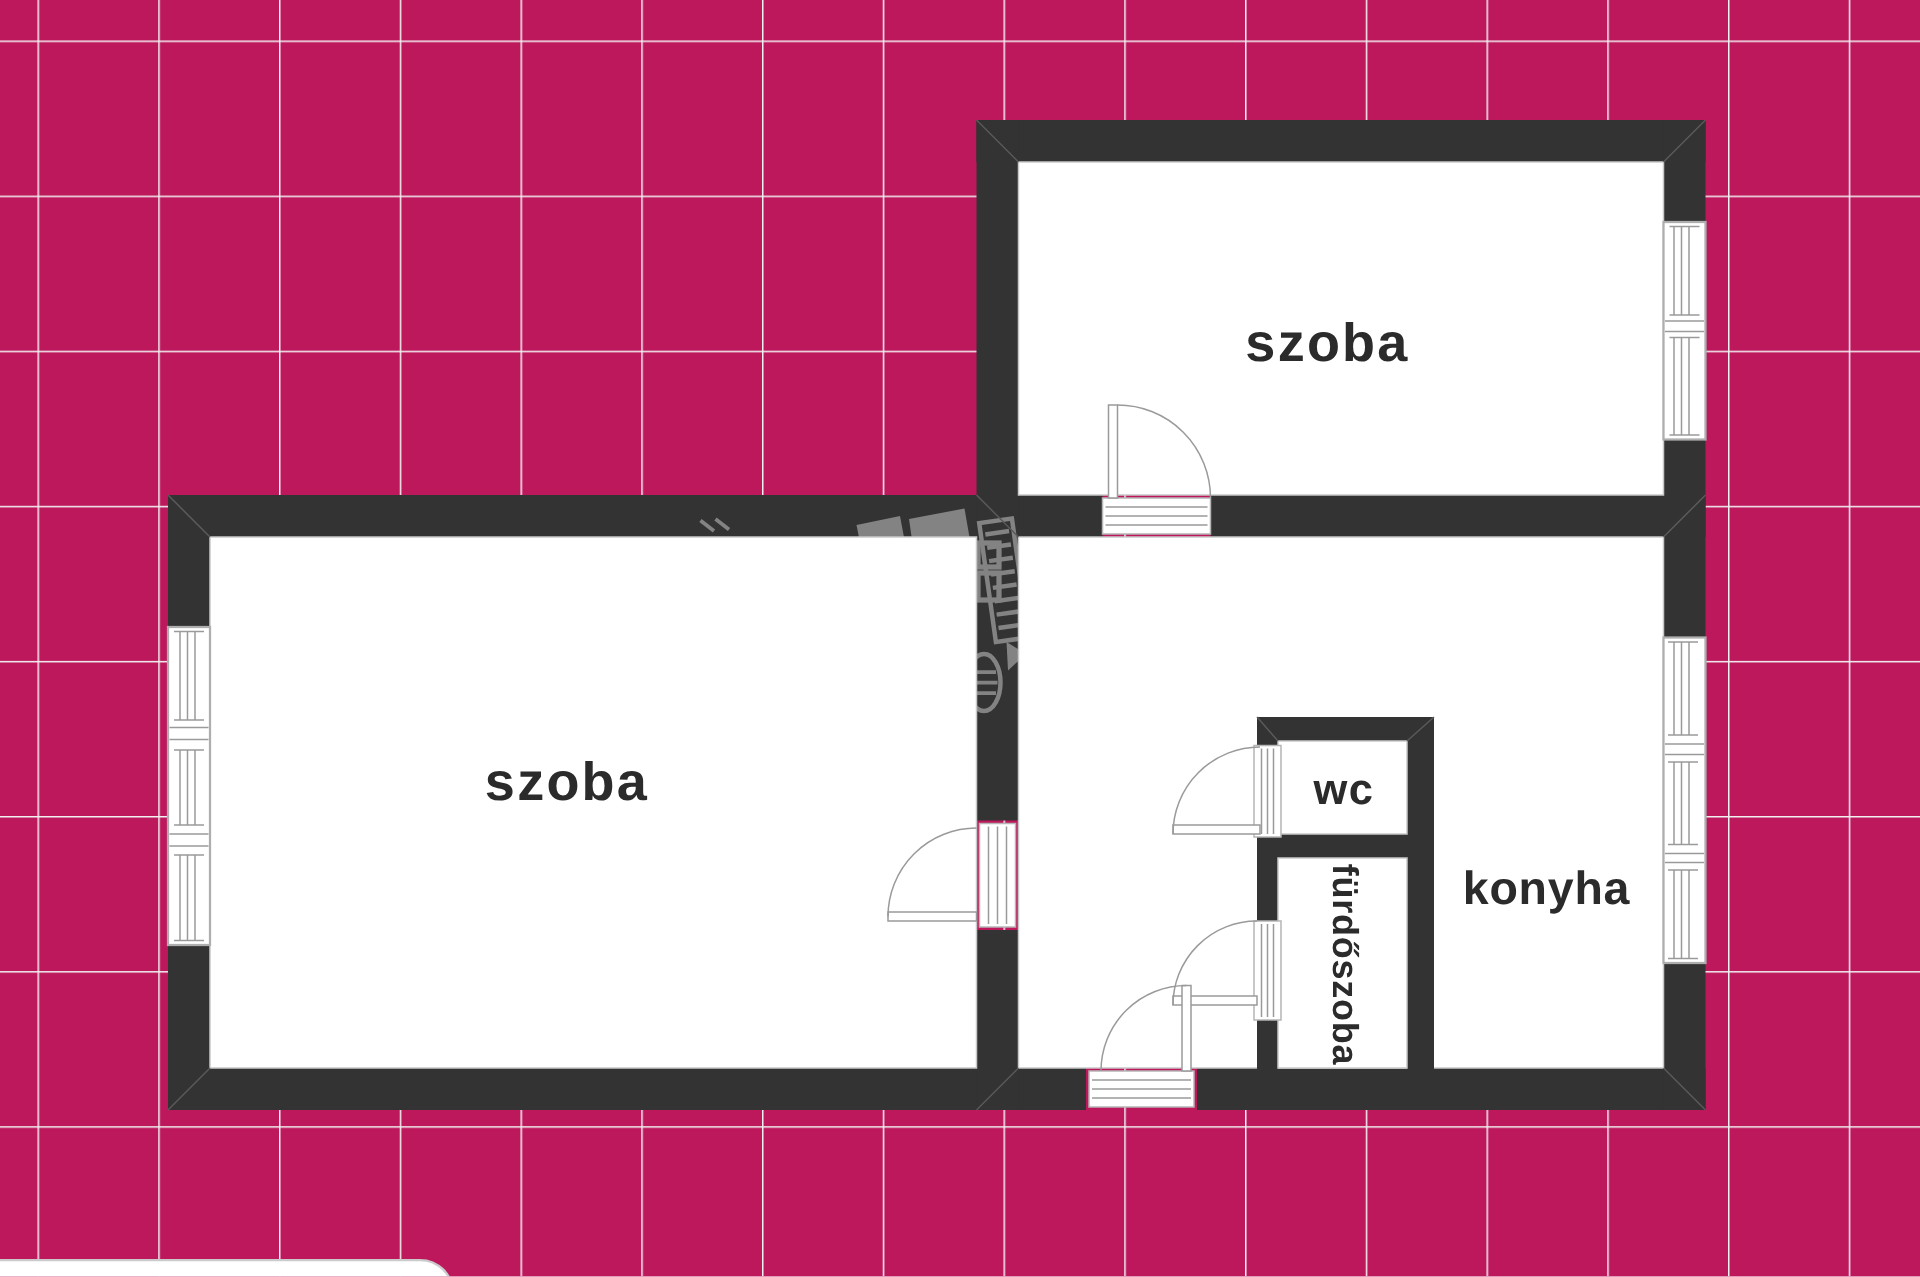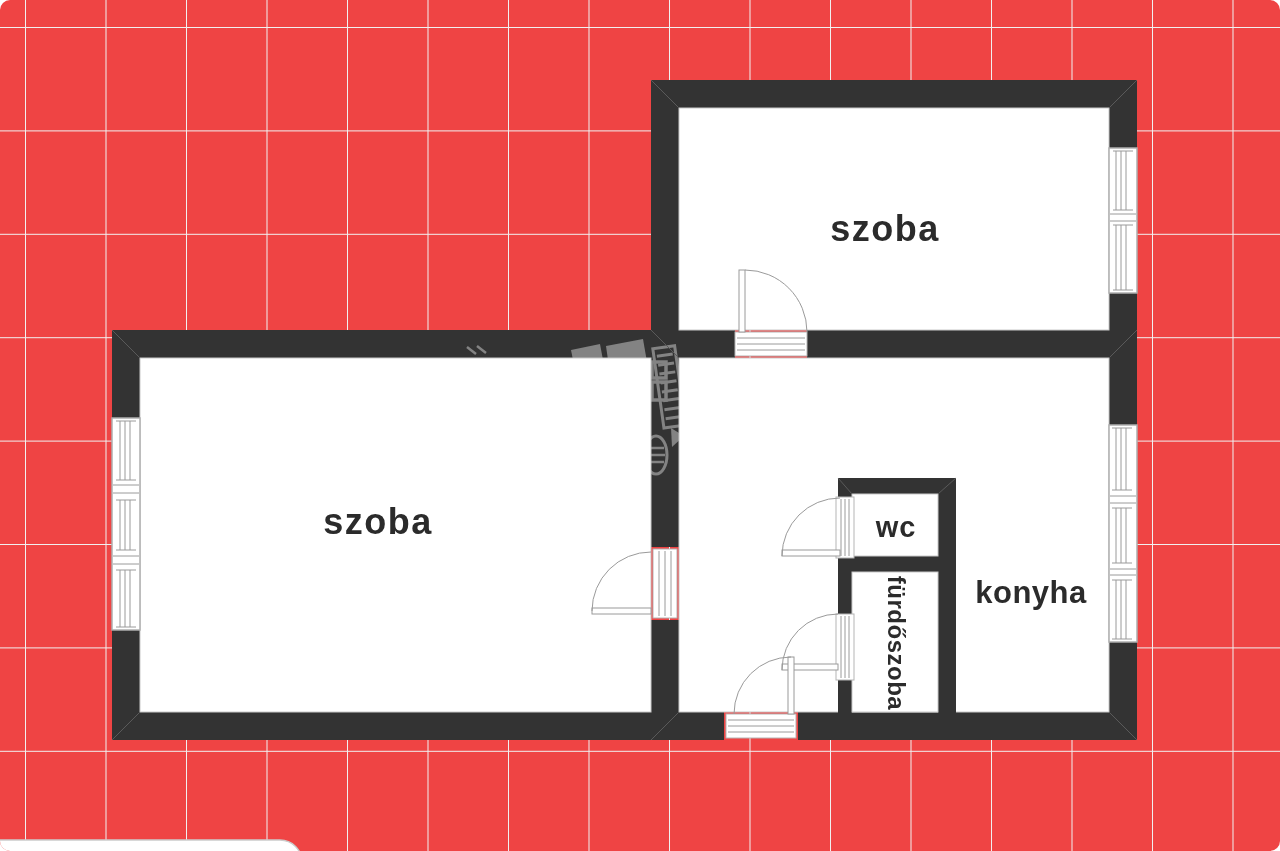--- a/index.html
+++ b/index.html
@@ -1,23 +1,22 @@
 <!DOCTYPE html>
 <html><head>
 <meta charset="utf-8">
 <style>
   html, body { margin: 0; padding: 0; background: #ffffff; }
   .canvas-wrap {
     position: relative;
     width: 1280px;
     height: 851px;
     overflow: hidden;
-    background: #ef4444;
+    background: #be185d;
     font-family: "Liberation Sans", sans-serif;
-    border-radius: 10px;
   }
   svg { display: block; }
   .wall        { fill: #333333; }
   .interior    { fill: #ffffff; stroke: #c9c9c9; stroke-width: 1; }
   .mitre       { stroke: #5a5a5a; stroke-width: 1; }
   .win-base    { fill: #ffffff; stroke: #aeaeae; stroke-width: 1.5; }
   .win-lines   { stroke: #9a9a9a; stroke-width: 1; fill: none; }
   .sill        { fill: #ffffff; stroke: #b5b5b5; stroke-width: 1; }
   .sill-lines  { stroke: #9a9a9a; stroke-width: 1; fill: none; }
   .leaf        { fill: #ffffff; stroke: #9a9a9a; stroke-width: 1; }

